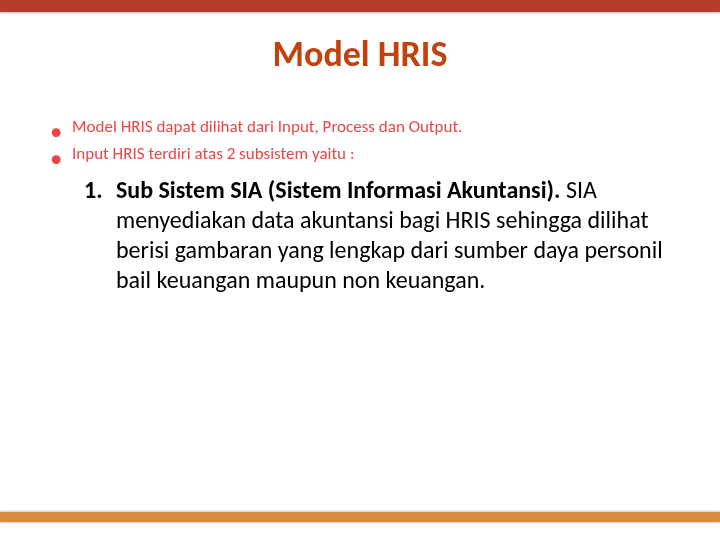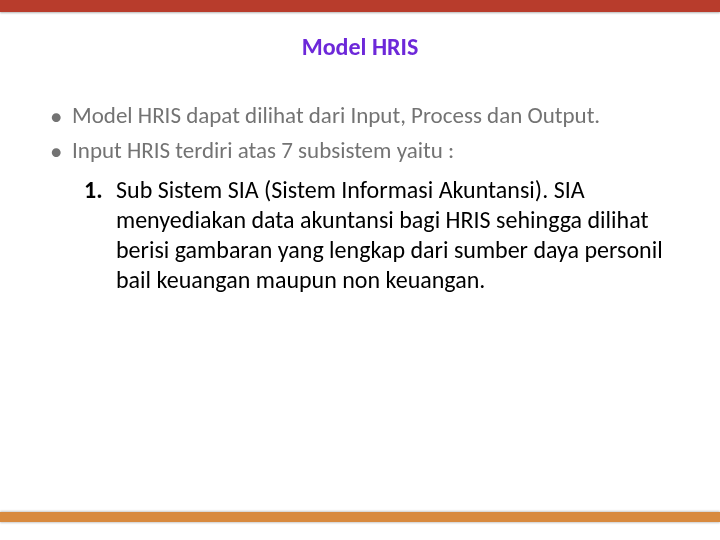--- a/index.html
+++ b/index.html
@@ -19,35 +19,35 @@
       width: 100%;
       height: 12px;
       background: #b83c2c;
       box-shadow: 0 1px 2px rgba(0,0,0,0.3);
     }
     .slide-content {
       padding: 0 36px;
     }
     .title {
       text-align: center;
-      font-size: 24px;
+      font-size: 36px;
       font-weight: bold;
-      color: #6d28d9;
+      color: #c2410c;
       margin-top: 20px;
       margin-bottom: 40px;
     }
     .bullet-list {
       list-style: none;
       padding-left: 8px;
     }
     .bullet-item {
       position: relative;
       padding-left: 28px;
-      font-size: 23px;
-      color: #737373;
+      font-size: 17px;
+      color: #ef4444;
       line-height: 1.25;
       margin-bottom: 6px;
     }
     .bullet-item::before {
       content: "•";
       position: absolute;
       left: 6px;
       top: 0;
       font-size: 25px;
     }
@@ -64,21 +64,21 @@
       line-height: 1.25;
     }
     .numbered-item::before {
       content: "1.";
       position: absolute;
       left: 0;
       top: 0;
       font-weight: bold;
     }
     .numbered-item .item-title {
-      font-weight: normal;
+      font-weight: bold;
     }
     .bottom-bar {
       position: absolute;
       bottom: 18px;
       left: 0;
       width: 100%;
       height: 10px;
       background: #d88a3f;
       box-shadow: 0 -1px 2px rgba(0,0,0,0.2), 0 1px 2px rgba(0,0,0,0.2);
     }
@@ -86,21 +86,21 @@
 </head>
 <body>
 
 <div class="top-bar"></div>
 
 <div class="slide-content">
   <h1 class="title">Model HRIS</h1>
 
   <ul class="bullet-list">
     <li class="bullet-item">Model HRIS dapat dilihat dari Input, Process dan Output.</li>
-    <li class="bullet-item">Input HRIS terdiri atas 7 subsistem yaitu :</li>
+    <li class="bullet-item">Input HRIS terdiri atas 2 subsistem yaitu :</li>
   </ul>
 
   <ol class="numbered-list">
     <li class="numbered-item">
       <span class="item-title">Sub Sistem SIA (Sistem Informasi Akuntansi).</span><span> SIA menyediakan data akuntansi bagi HRIS sehingga dilihat berisi gambaran yang lengkap dari sumber daya personil bail keuangan maupun non keuangan.</span>
     </li>
   </ol>
 </div>
 
 <div class="bottom-bar"></div>

